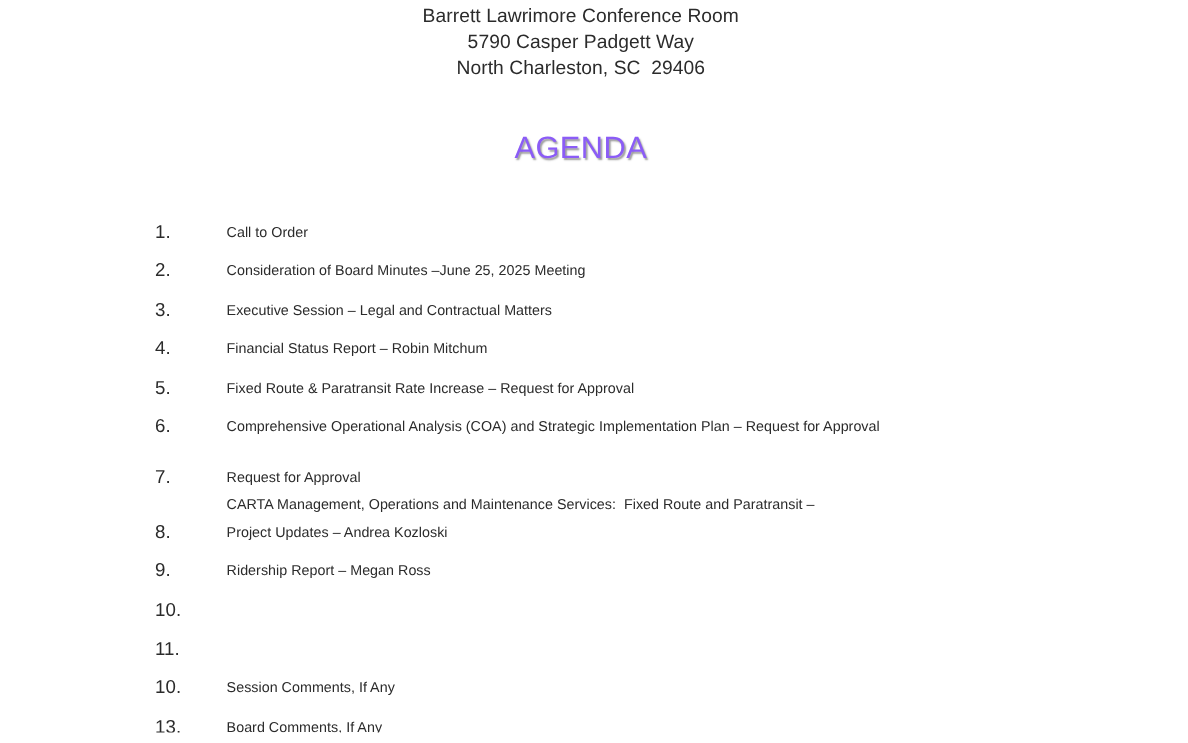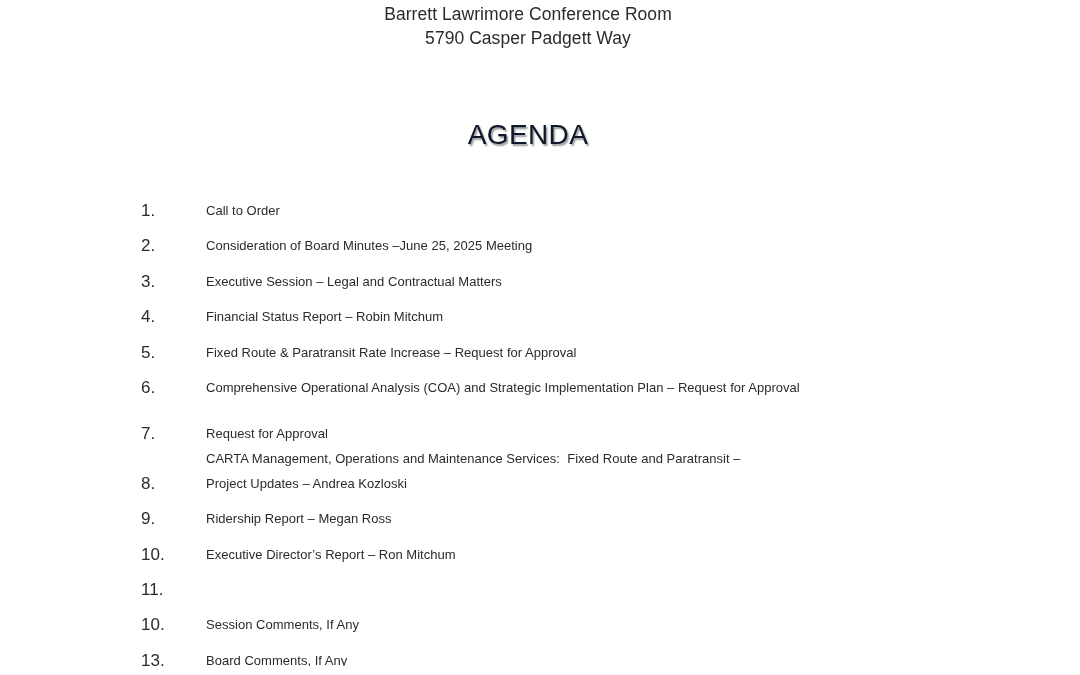--- a/index.html
+++ b/index.html
@@ -42,21 +42,21 @@
 
   
   .agenda-title {
     position: absolute;
     left: 0;
     top: 118px;
     width: 1056px;
     text-align: center;
     font-size: 28px;
     line-height: 34px;
-    color: #0f172a;
+    color: #8b5cf6;
     letter-spacing: 0.4px;
     text-shadow: 1.5px 1.5px 1.6px rgba(120,120,120,0.75);
   }
 
   
   .agenda-list {
     position: absolute;
     left: 0;
     top: 198px;
     width: 1080px;
@@ -89,20 +89,21 @@
   }
 </style>
 </head>
 <body>
 
 <div class="page">
 
   <div class="letterhead">
     <div class="line">Barrett Lawrimore Conference Room</div>
     <div class="line">5790 Casper Padgett Way</div>
+    <div class="line">North Charleston, SC  29406</div>
   </div>
 
   <div class="agenda-title">AGENDA</div>
 
   <div class="agenda-list">
 
     <div class="agenda-item">
       <span class="num">1.</span>
       <span class="txt">Call to Order</span>
     </div>
@@ -143,21 +144,20 @@
       <span class="txt">Project Updates – Andrea Kozloski</span>
     </div>
 
     <div class="agenda-item">
       <span class="num">9.</span>
       <span class="txt">Ridership Report – Megan Ross</span>
     </div>
 
     <div class="agenda-item">
       <span class="num">10.</span>
-      <span class="txt">Executive Director’s Report – Ron Mitchum</span>
     </div>
 
     <div class="agenda-item">
       <span class="num">11.</span>
     </div>
 
     <div class="agenda-item">
       <span class="num">10.</span>
       <span class="txt">Session Comments, If Any</span>
     </div>

